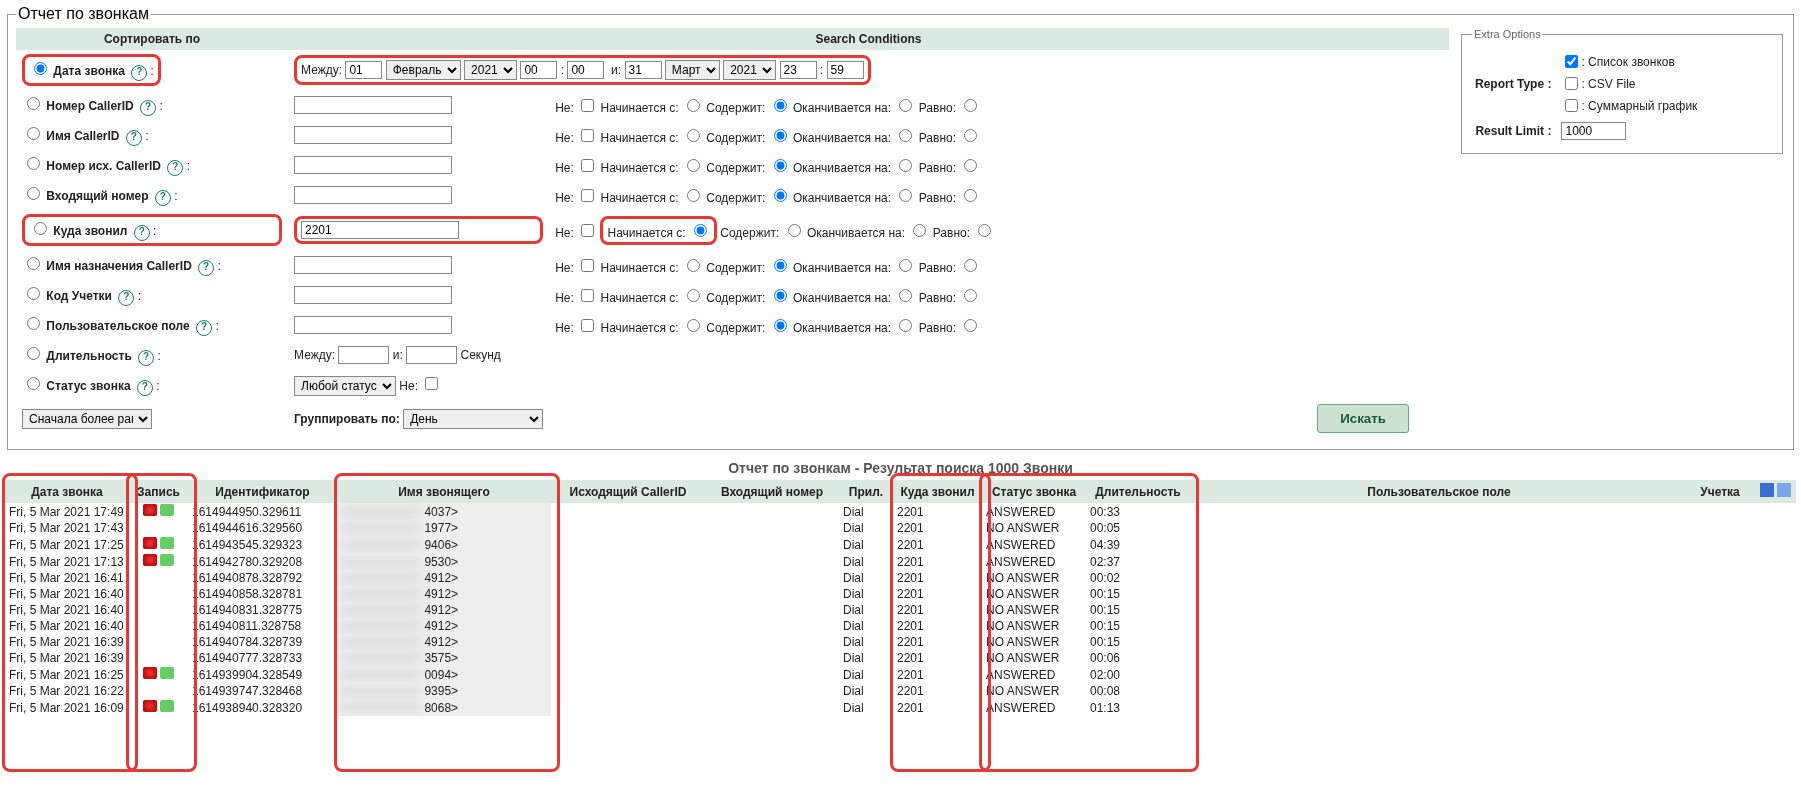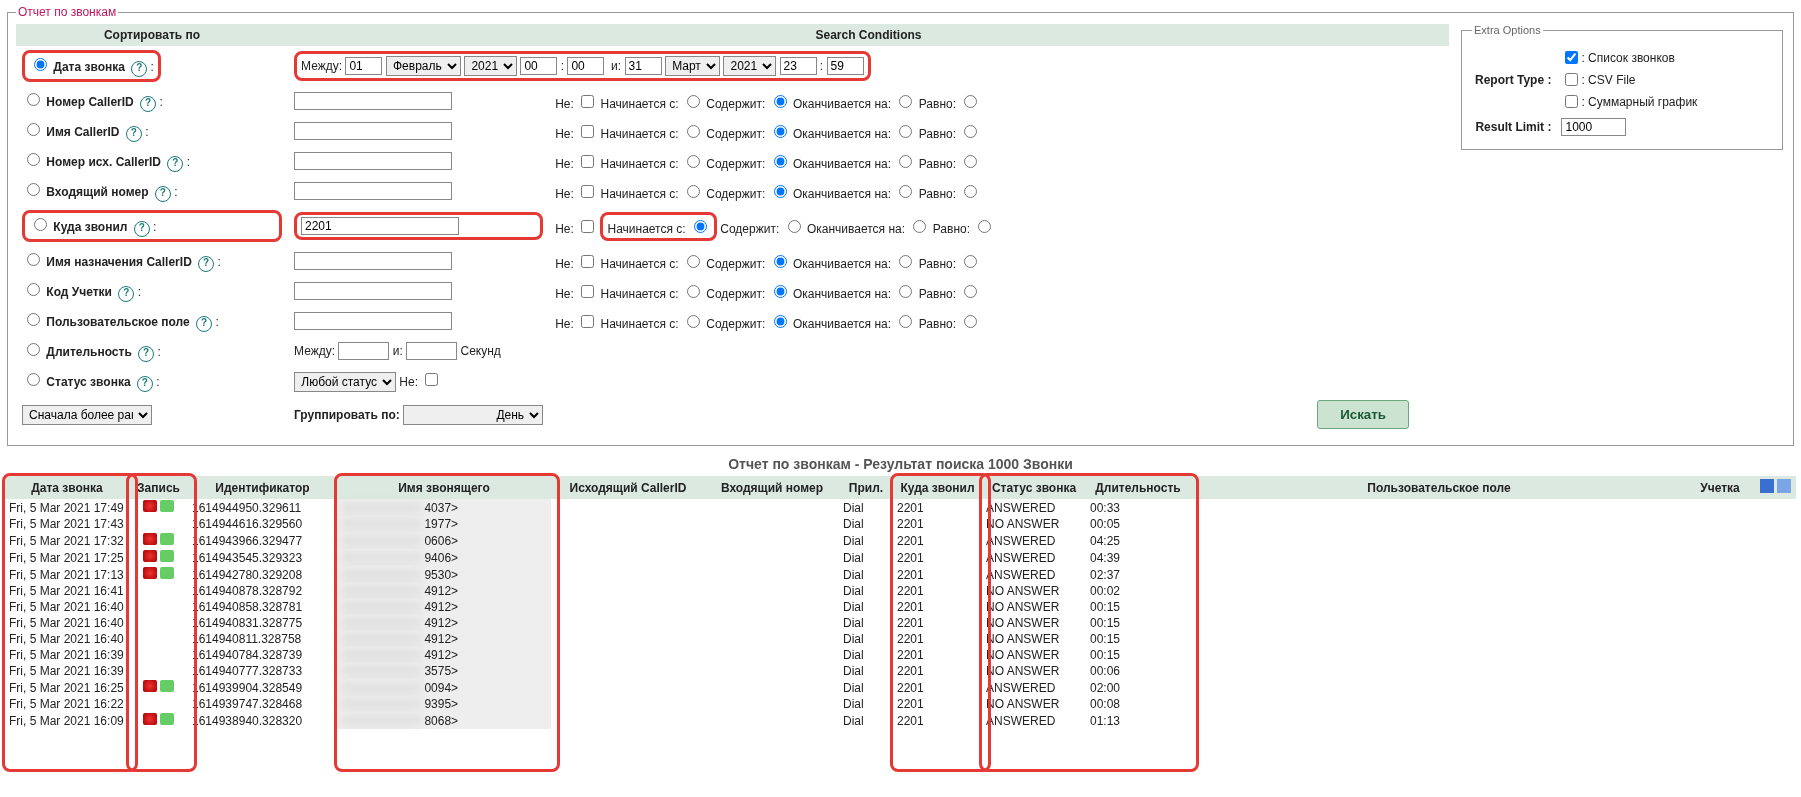--- a/index.html
+++ b/index.html
@@ -1,24 +1,24 @@
 <!DOCTYPE html>
 <html><head>
 <meta charset="utf-8">
 <style>
   body{font-family:Arial,Helvetica,sans-serif;font-size:12px;color:#222;margin:0;padding:5px;}
   fieldset{border:1px solid #999;padding:5px 8px 12px 8px;}
-  legend{color:#be185d;font-size:12px;}
+  legend{color:#000000;font-size:16px;}
   .header-row td{background:#dce9e1;font-weight:bold;text-align:center;padding:4px 2px;}
   table.filters{width:100%;border-collapse:collapse;}
   table.filters td{padding:4px 6px;vertical-align:middle;white-space:nowrap;}
   .lbl{font-weight:bold;}
   .help{display:inline-block;width:14px;height:14px;border-radius:50%;border:1px solid #1a7a7a;color:#1a7a7a;font-weight:bold;text-align:center;line-height:12px;font-size:10px;margin-left:3px;}
   input[type=text]{border:1px solid #888;padding:1px 3px;font-size:12px;}
-  select{border:1px solid #888;font-size:12px;padding:1px 2px;text-align:right;}
+  select{border:1px solid #888;font-size:12px;padding:1px 2px;}
   .hl{border:3px solid #e53935;border-radius:8px;padding:2px 4px;display:inline-block;}
   .search-btn{background:#cde3d2;border:1px solid #6aa77d;color:#1a5a36;font-weight:bold;padding:6px 22px;border-radius:3px;}
   .extra-box{border:1px solid #999;padding:6px 10px 10px 10px;}
   .extra-box legend{font-size:11px;color:#666;}
   .extra-row{display:flex;align-items:center;margin:3px 0;}
   .extra-lbl{font-weight:bold;margin-right:6px;}
   .result-title{text-align:center;font-weight:bold;font-size:14px;color:#555;margin:10px 0 4px 0;}
   table.results{width:100%;border-collapse:collapse;}
   table.results th{background:#dce9e1;font-weight:bold;text-align:center;padding:3px 2px;font-size:12px;}
   table.results td{padding:1px 4px;font-size:12px;white-space:nowrap;}
@@ -295,35 +295,20 @@
     <td></td>
     <td>Dial</td>
     <td class="c-dst">2201</td>
     <td class="c-st">NO ANSWER</td>
     <td class="c-dur">00:05</td>
     <td></td>
         <td></td>
         <td></td>
       </tr>
       <tr>
-    <td class="c-date">Fri, 5 Mar 2021 17:32</td>
-    <td class="c-rec" style="text-align:center"><span class="ico ico-play"></span> <span class="ico ico-dl"></span></td>
-    <td>1614943966.329477</td>
-    <td class="blur-cell c-name"><span>XXXXXXXXXX</span> 0606&gt;</td>
-    <td></td>
-    <td></td>
-    <td>Dial</td>
-    <td class="c-dst">2201</td>
-    <td class="c-st">ANSWERED</td>
-    <td class="c-dur">04:25</td>
-    <td></td>
-        <td></td>
-        <td></td>
-      </tr>
-      <tr>
     <td class="c-date">Fri, 5 Mar 2021 17:25</td>
     <td class="c-rec" style="text-align:center"><span class="ico ico-play"></span> <span class="ico ico-dl"></span></td>
     <td>1614943545.329323</td>
     <td class="blur-cell c-name"><span>XXXXXXXXXX</span> 9406&gt;</td>
     <td></td>
     <td></td>
     <td>Dial</td>
     <td class="c-dst">2201</td>
     <td class="c-st">ANSWERED</td>
     <td class="c-dur">04:39</td>

